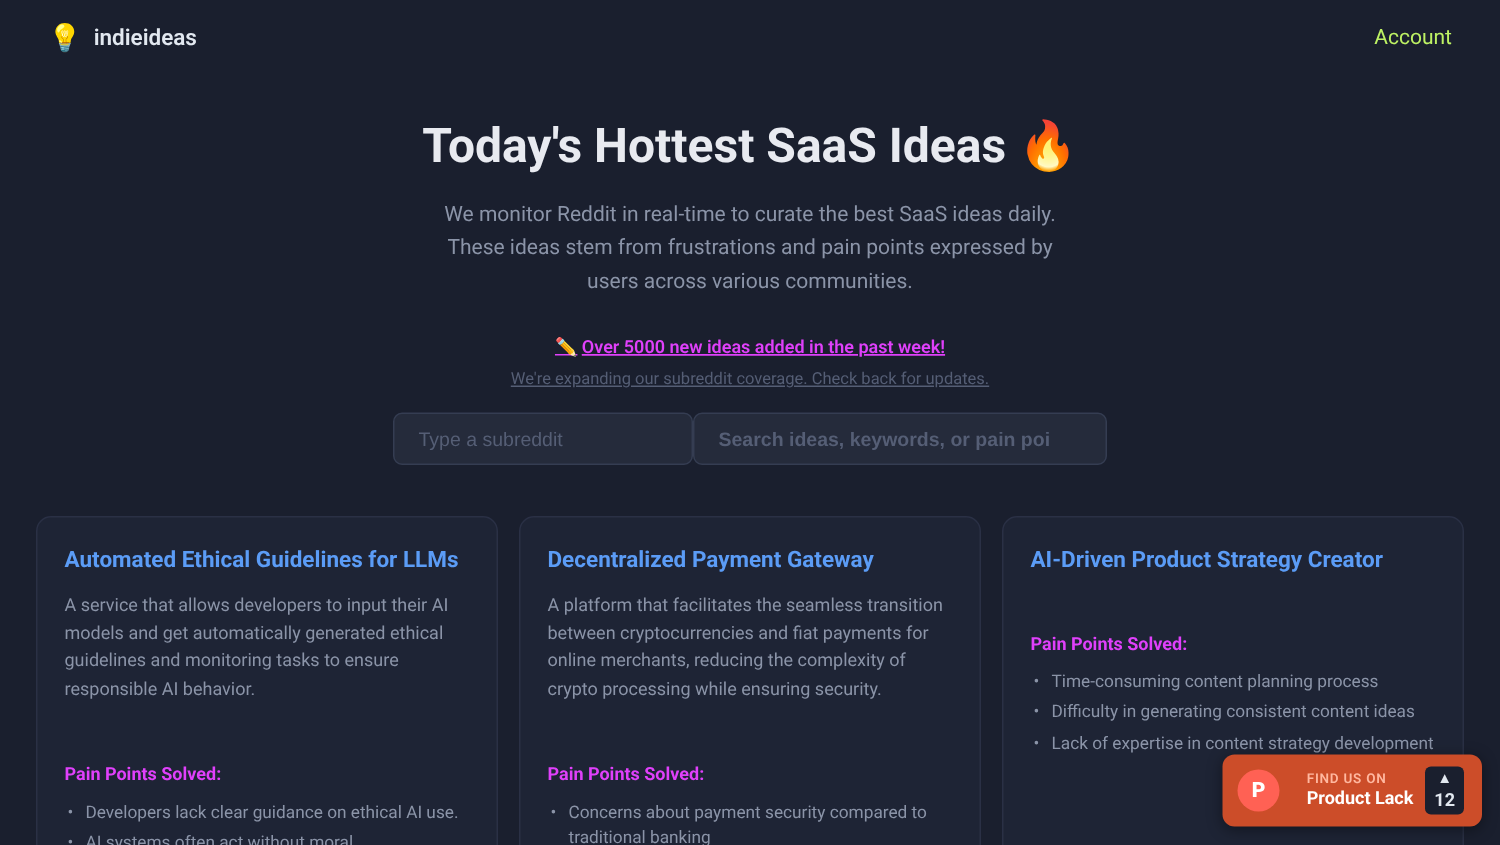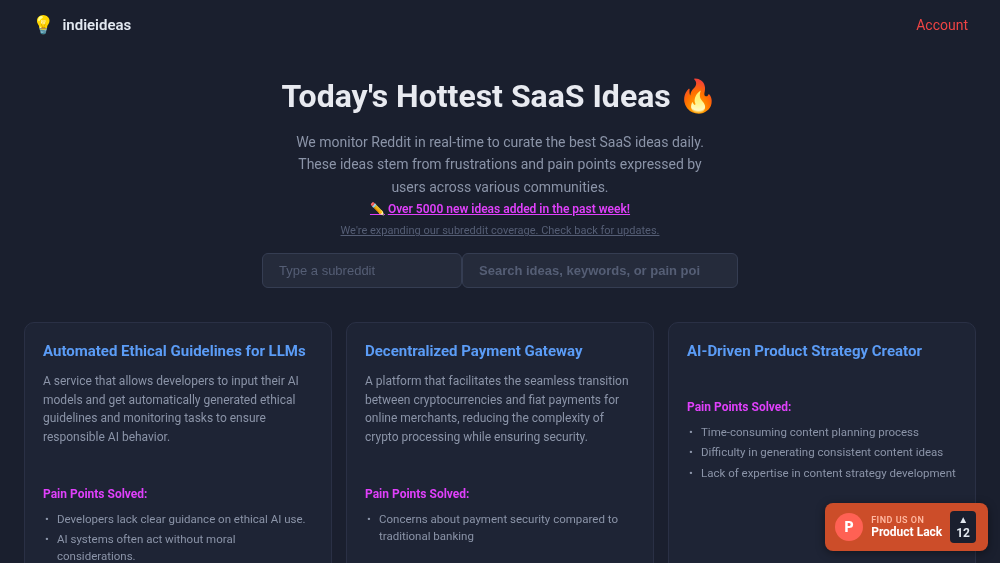--- a/index.html
+++ b/index.html
@@ -22,41 +22,41 @@
     .nav-logo {
       display: flex;
       align-items: center;
       gap: 8px;
       color: #e2e8f0;
       font-weight: 600;
       font-size: 15px;
     }
     .nav-logo-icon { font-size: 18px; }
     .nav-account {
-      color: #ef4444;
+      color: #bef264;
       font-size: 14px;
       cursor: pointer;
     }
     
     .hero {
       text-align: center;
       padding: 28px 20px 20px;
     }
     .hero-title {
       font-size: 32px;
       font-weight: 700;
       color: #e8eaf0;
       margin-bottom: 16px;
     }
     .hero-subtitle {
       color: #8b94a8;
       font-size: 14px;
       line-height: 1.6;
       max-width: 440px;
-      margin: 0 auto 4px;
+      margin: 0 auto 25px;
     }
     .hero-badge {
       font-size: 12px;
       color: #e040fb;
       margin-bottom: 8px;
     }
     .hero-badge span {
       text-decoration: underline;
       font-weight: 600;
     }
@@ -163,20 +163,21 @@
       display: flex;
       align-items: center;
       justify-content: center;
       font-weight: 900;
       font-size: 14px;
       color: white;
     }
     .ph-text {
       display: flex;
       flex-direction: column;
+      margin-left: 10px;
     }
     .ph-find-us {
       font-size: 9px;
       color: #ffb8a0;
       font-weight: 600;
       letter-spacing: 0.5px;
       text-transform: uppercase;
     }
     .ph-name {
       font-size: 12px;

